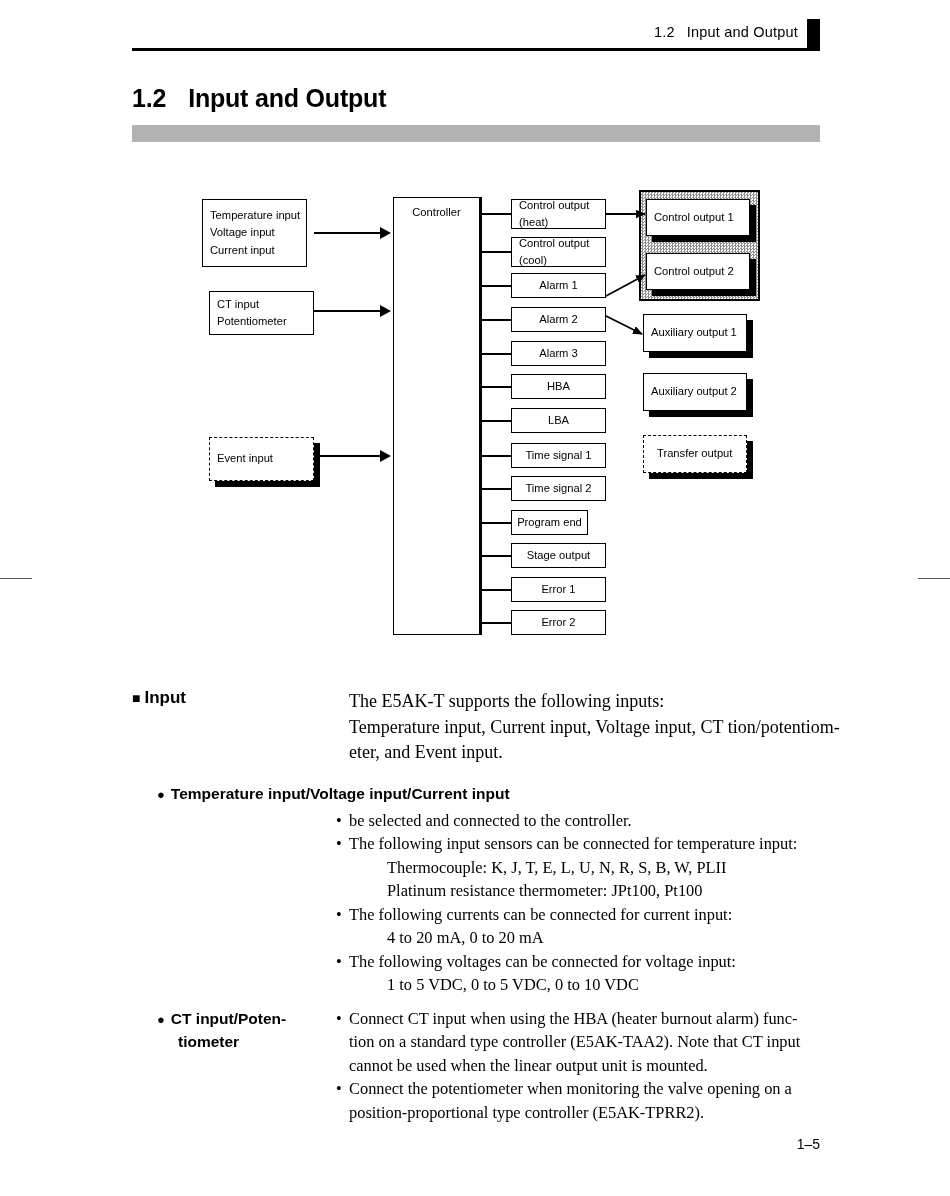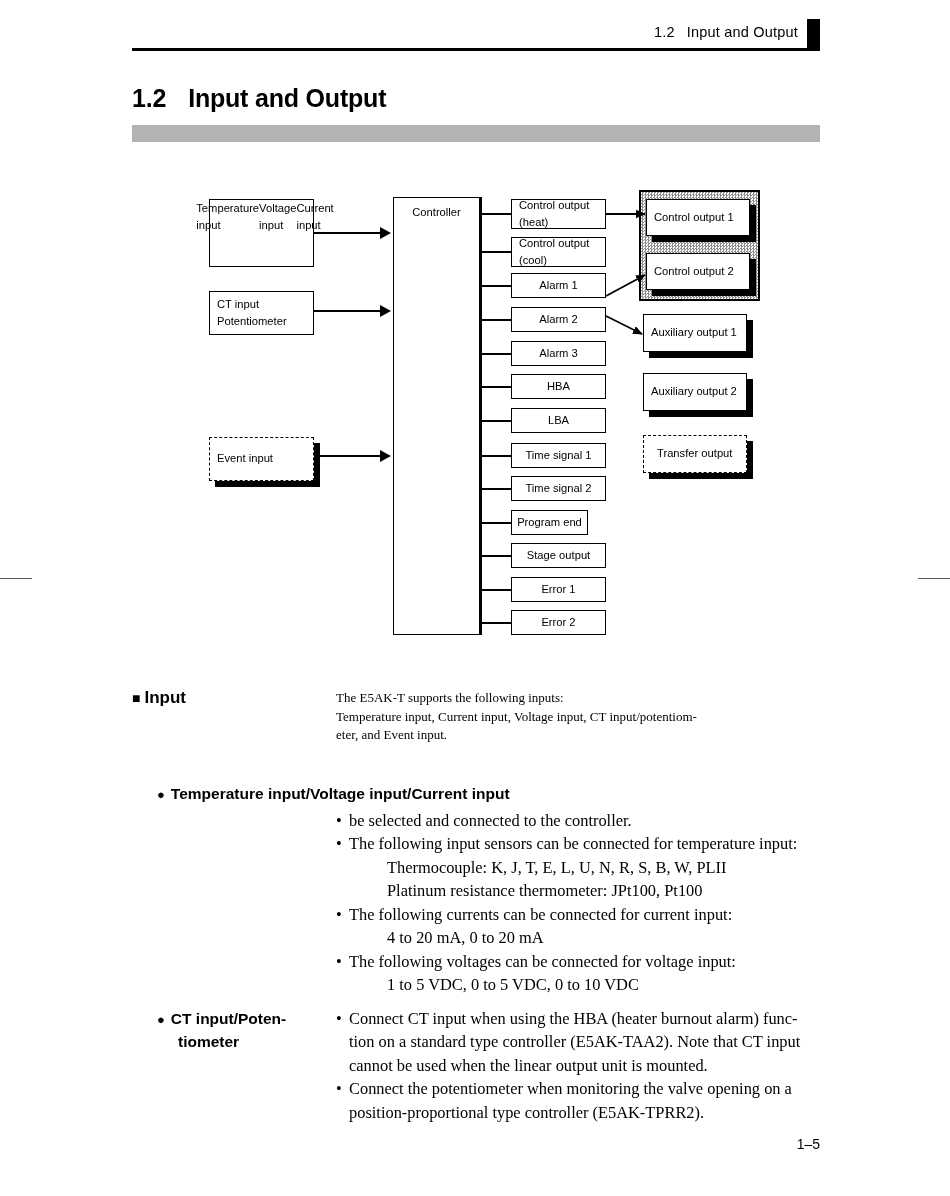--- a/index.html
+++ b/index.html
@@ -181,22 +181,23 @@
     font-family: "Liberation Sans", sans-serif;
     font-weight: bold;
     font-size: 15.5px;
     line-height: 1.5;
   }
   .head-dot .gl { margin-right: 6px; font-size: 13px; }
 
   .para {
     position: absolute;
     font-family: "Liberation Serif", serif;
-    font-size: 13px;
+    font-size: 18px;
     line-height: 1.43;
+    margin-left: 13px;
   }
 
   .bullets {
     position: absolute;
     font-family: "Liberation Serif", serif;
     font-size: 16.4px;
     line-height: 1.43;
     width: 500px;
   }
   .bullets .bl {
@@ -238,21 +239,21 @@
 
 <div id="section-title">
   <span class="sec-num">1.2</span><span>Input and Output</span>
 </div>
 <div id="section-rule"></div>
 
 <div id="diagram">
 
   <div id="ctrl-group-frame"></div>
 
-  <div class="box shadow pad-l" style="left:209px; top:199px; width:105px; height:68px; align-items:flex-start; justify-content:center;">
+  <div class="box shadow pad-l" style="left:202px; top:199px; width:105px; height:68px; flex-direction:column; align-items:flex-start; justify-content:center;">
     <div class="box-inner">Temperature input</div>
     <div class="box-inner">Voltage input</div>
     <div class="box-inner">Current input</div>
   </div>
 
   <div class="box shadow pad-l" style="left:209px; top:291px; width:105px; height:44px; flex-direction:column; align-items:flex-start; justify-content:center;">
     <div class="box-inner">CT input</div>
     <div class="box-inner">Potentiometer</div>
   </div>
 
@@ -371,21 +372,21 @@
     <line x1="606" y1="316" x2="642" y2="334" stroke="#000" stroke-width="1.8" marker-end="url(#ah)"></line>
   </svg>
 
 </div>
 
 <div class="head-sq" style="left:132px; top:688px;">
   <span class="gl">■</span><span>Input</span>
 </div>
 <div class="para" style="left:336px; top:689px; width:500px;">
   <div>The E5AK-T supports the following inputs:</div>
-  <div>Temperature input, Current input, Voltage input, CT input/potentiom-</div>
+  <div>Temperature input, Current input, Voltage input, CT tion/potentiom-</div>
   <div>eter, and Event input.</div>
 </div>
 
 <div class="head-dot" style="left:157px; top:782px;">
   <span class="gl">●</span><span>Temperature input/Voltage input/Current input</span>
 </div>
 
 <div class="bullets" style="left:336px; top:809px;">
   <div class="bl">
     <div>be selected and connected to the controller.</div>

